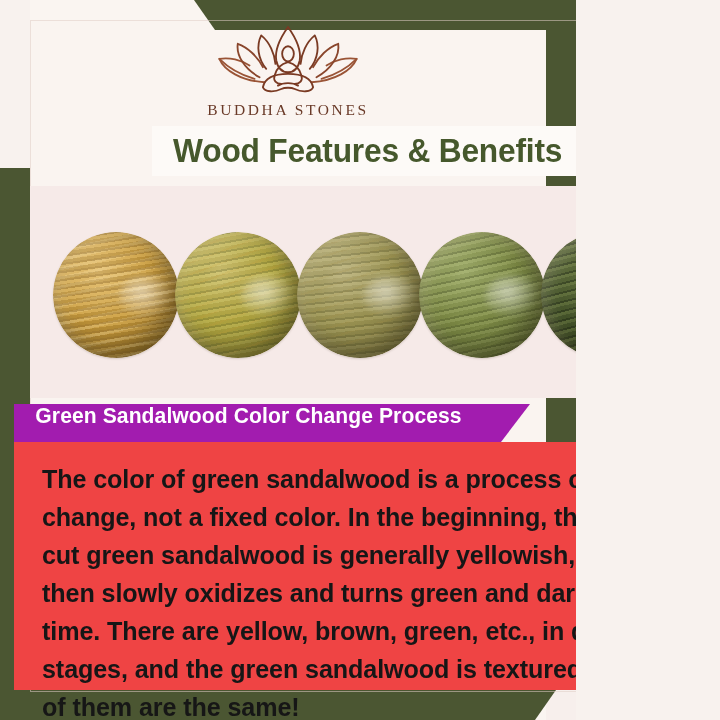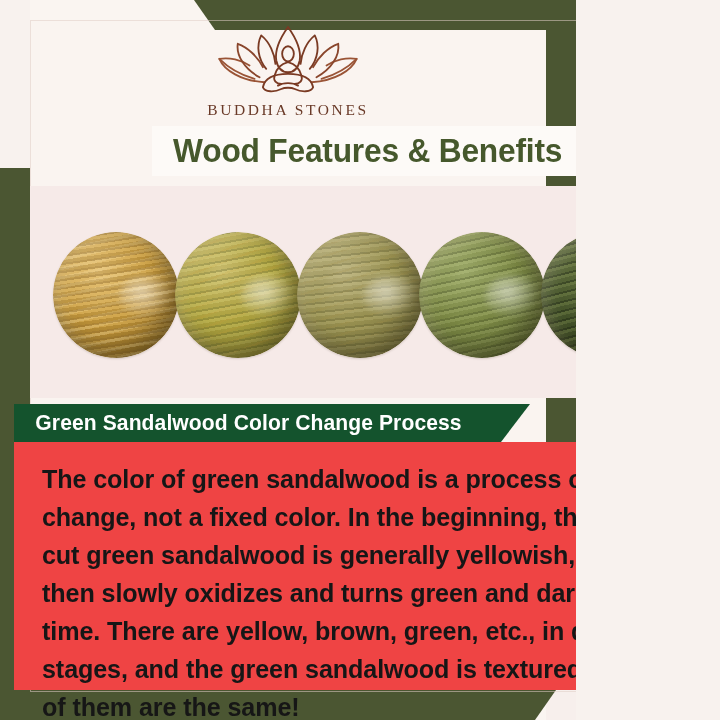--- a/index.html
+++ b/index.html
@@ -105,23 +105,23 @@
   }
   .bead .edge{
     position:absolute;inset:0;border-radius:50%;
     box-shadow:inset -8px -9px 20px rgba(40,35,15,.40),
                inset 7px 7px 16px rgba(255,248,225,.22);
   }
 
   
   .section-band{
     position:absolute;left:14px;top:404px;width:516px;height:38px;
-    background:#14532d;
+    background:#a21caf;
     clip-path:polygon(0 0, 516px 0, 487px 38px, 0 38px);
-    display:flex;align-items:center;
+    display:flex;align-items:flex-start;
   }
   .section-band .label{
     margin-left:17px;
     font-family:"Liberation Sans Narrow","Liberation Sans",sans-serif;
     font-weight:bold;font-size:21.5px;color:#ffffff;
     letter-spacing:.1px;white-space:nowrap;
     transform:scaleX(.98);
   }
 
   

